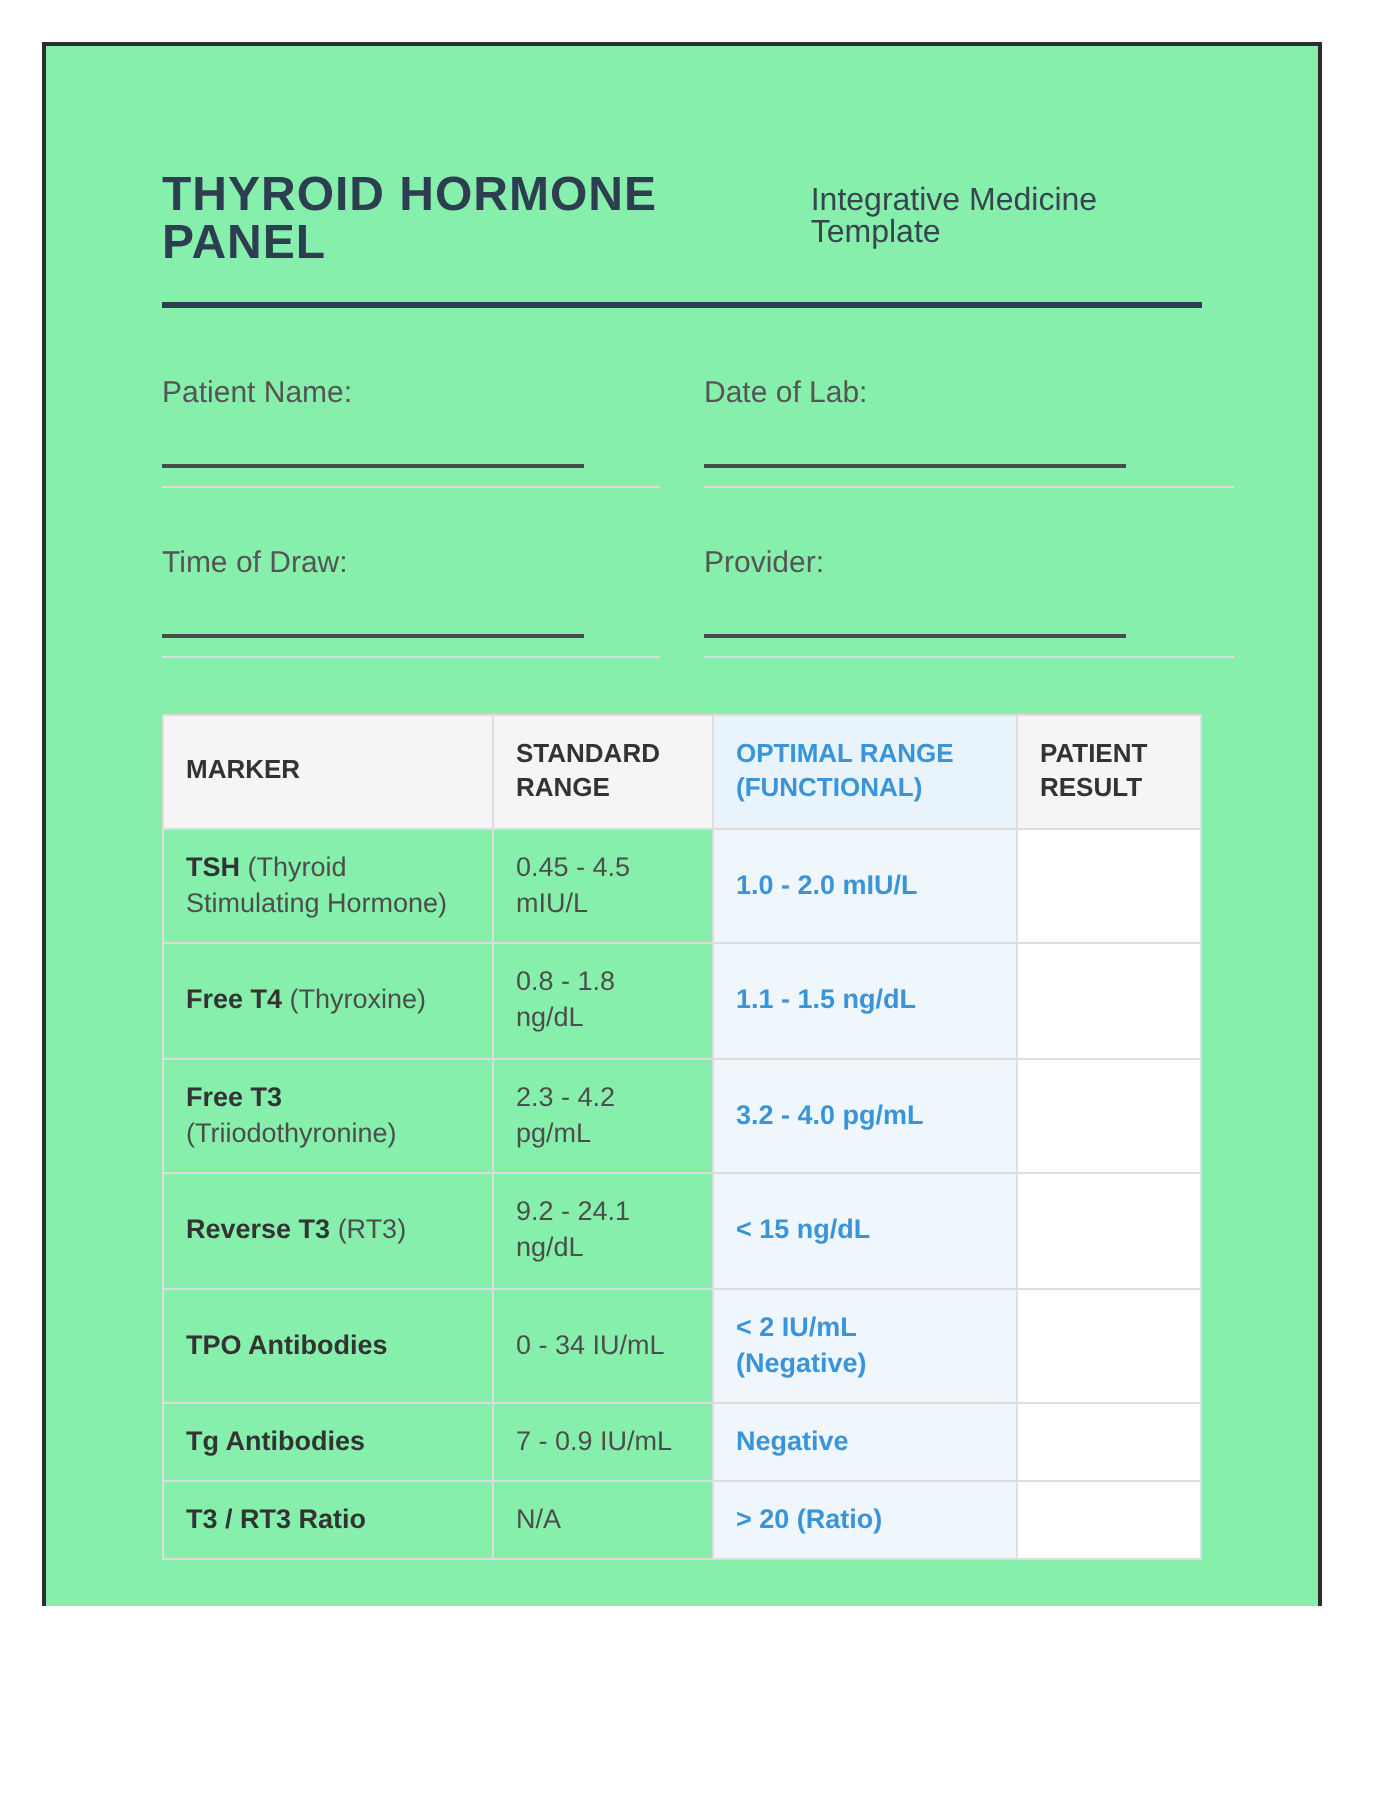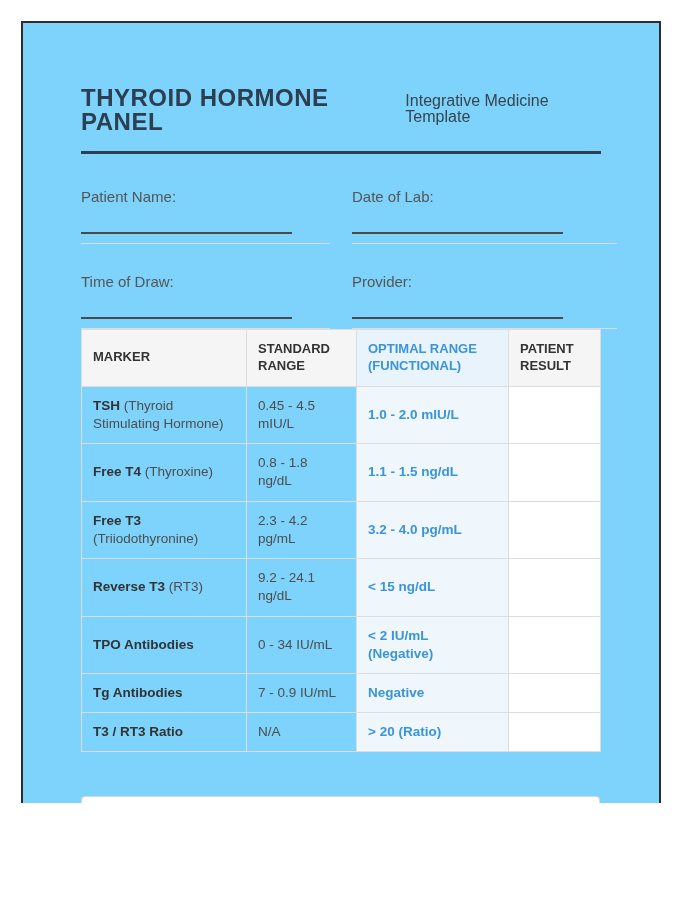--- a/index.html
+++ b/index.html
@@ -9,21 +9,21 @@
     font-family: "Liberation Sans", "DejaVu Sans", sans-serif;
     position: relative;
     overflow: hidden;
   }
   .page {
     position: absolute;
     left: 21px; top: 21px;
     width: 640px; height: 782px;
     border: 2px solid #2d2d2d;
     border-bottom: none;
-    background: #7dd3fc;
+    background: #86efac;
     overflow: hidden;
   }
   .content { padding: 0 58px; }
 
   
   .title-row {
     margin-top: 63px;
     display: flex;
     align-items: baseline;
     border-bottom: 3px solid #2c3e50;
@@ -63,20 +63,21 @@
   }
   .write-line {
     margin-top: 26px;
     height: 0;
     border-bottom: 2px solid #4a4a4a;
     width: 211px;
   }
 
   
   table.lab-table {
+    margin-top: 28px;
     width: 519px;
     border-collapse: collapse;
     table-layout: fixed;
   }
   .lab-table col.c-marker   { width: 165px; }
   .lab-table col.c-standard { width: 110px; }
   .lab-table col.c-optimal  { width: 152px; }
   .lab-table col.c-result   { width: 92px; }
   .lab-table th, .lab-table td {
     border: 1px solid #dddddd;

